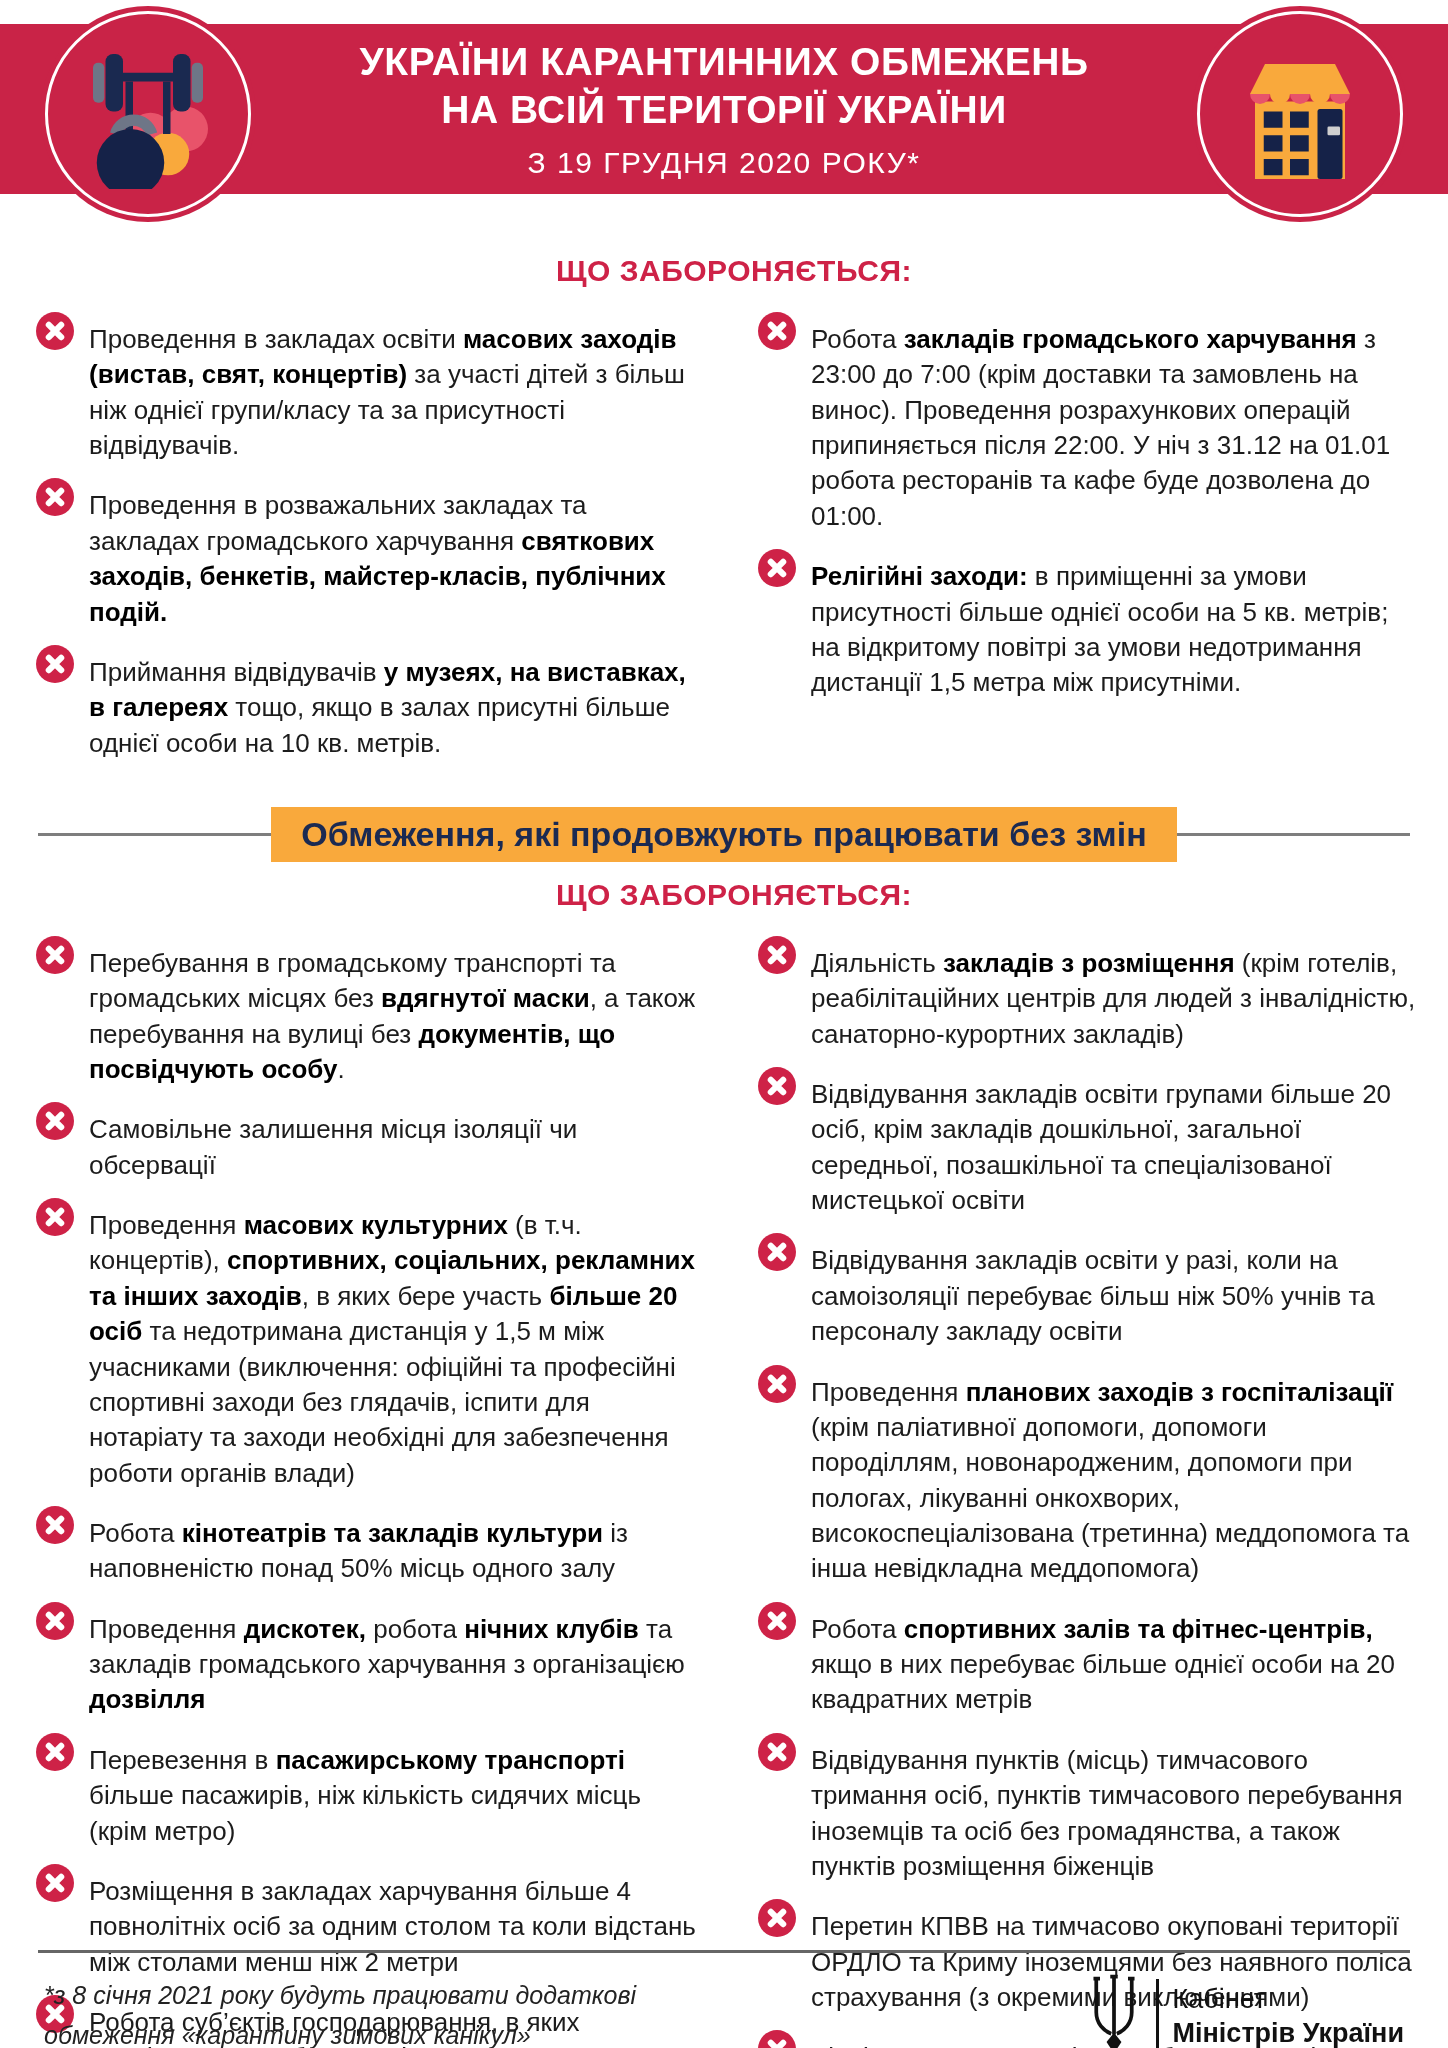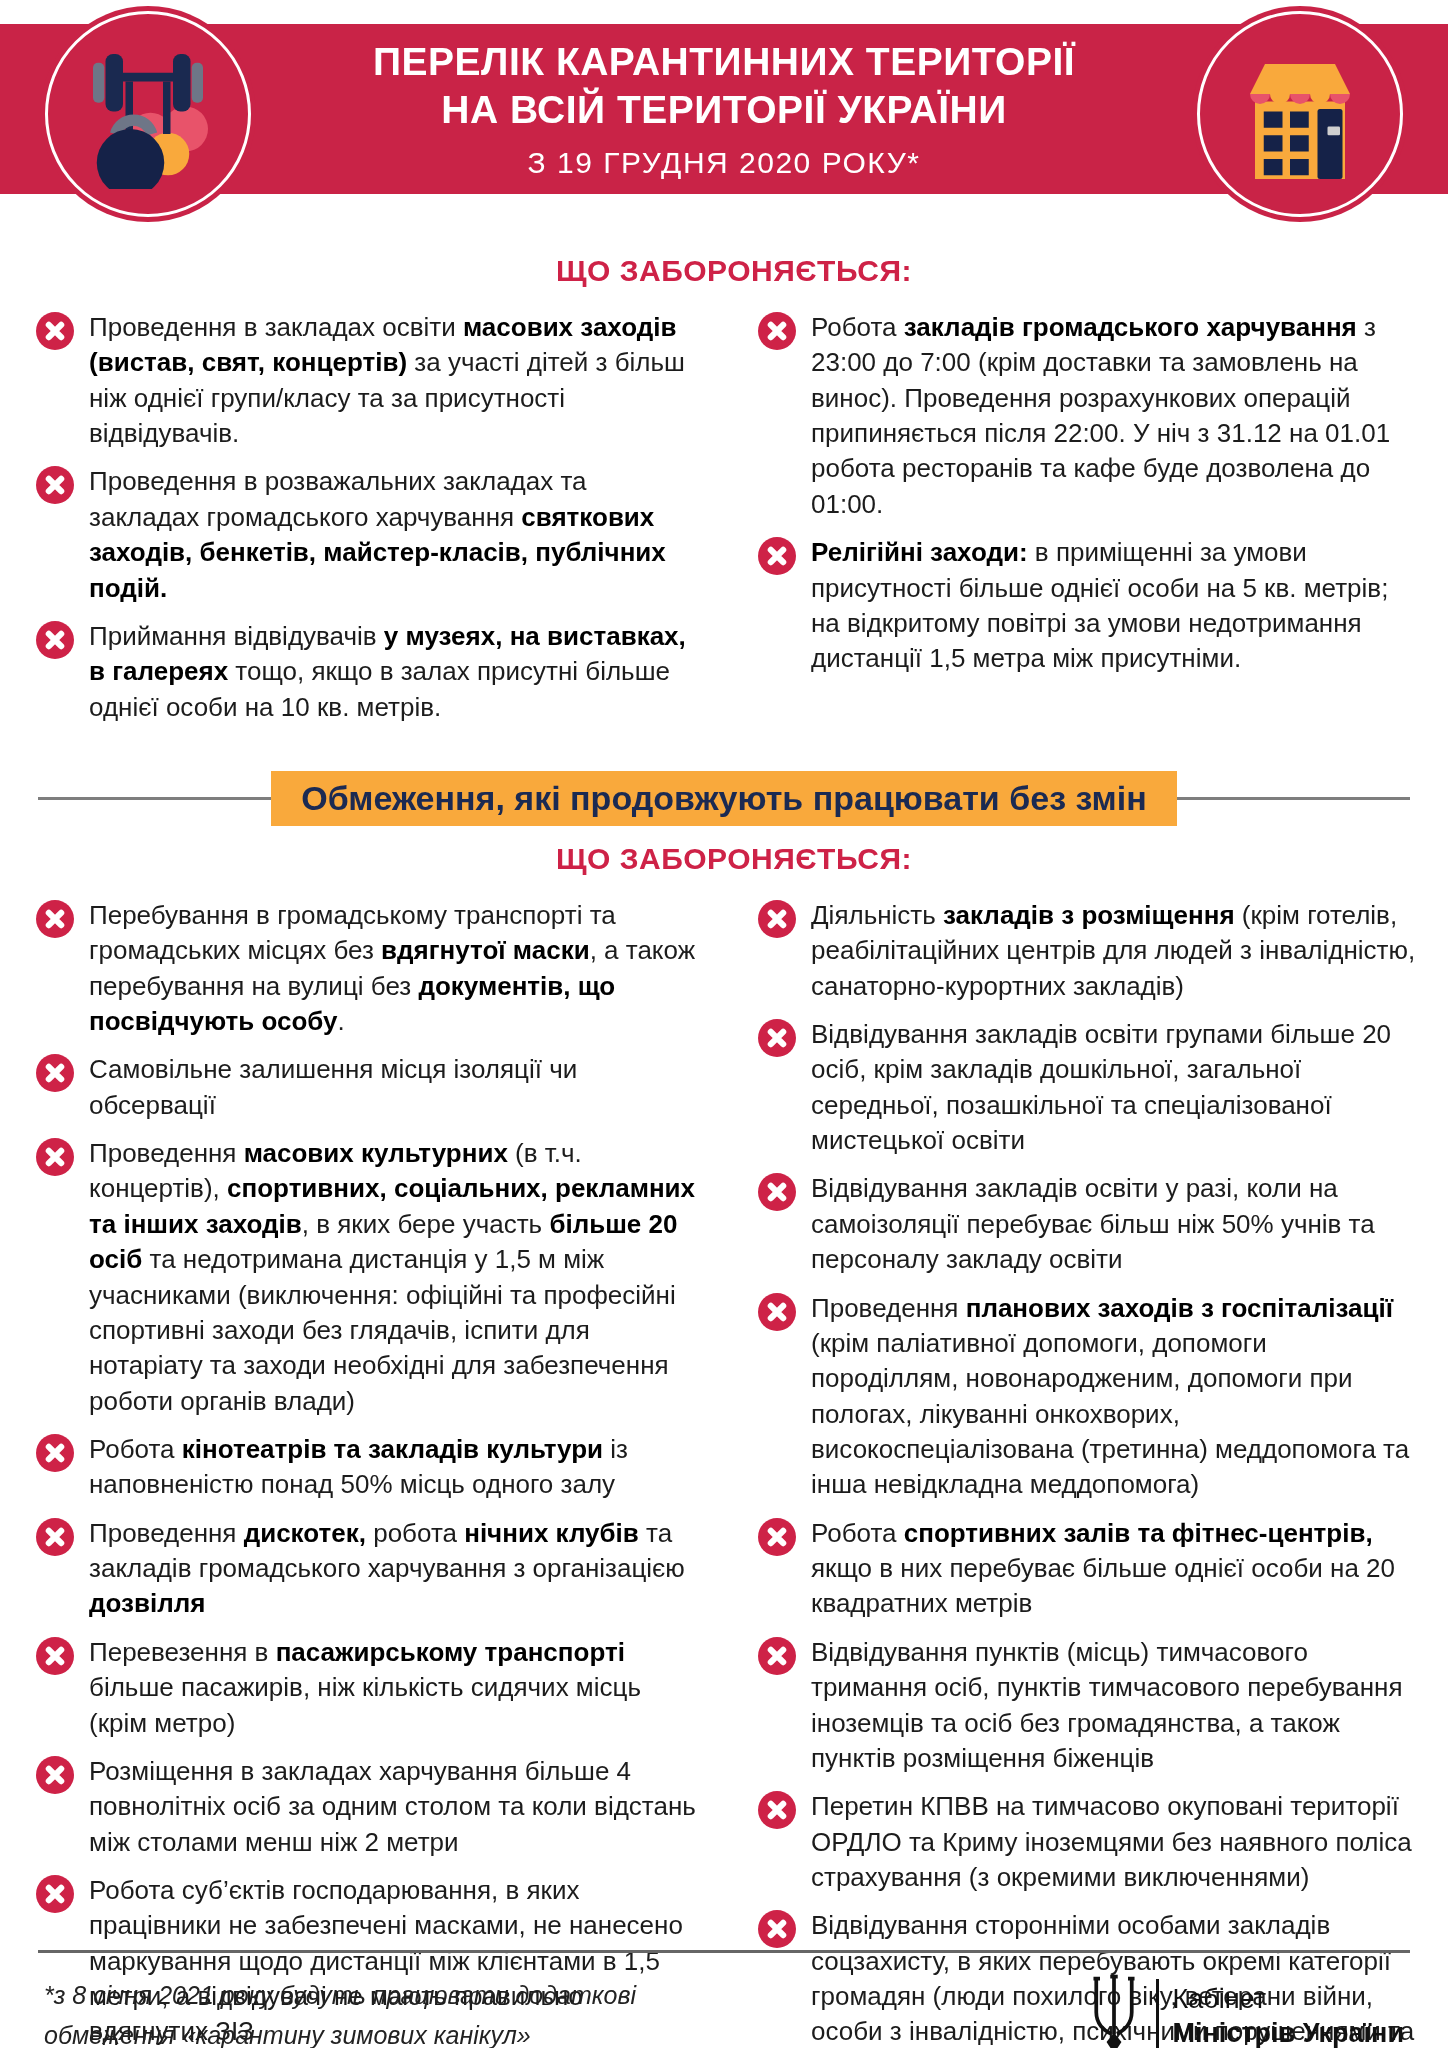--- a/index.html
+++ b/index.html
@@ -47,21 +47,21 @@
   }
   
   .cols{
     display:grid;grid-template-columns:1fr 1fr;column-gap:62px;
     padding:0 30px 0 36px;
   }
   .col{display:flex;flex-direction:column;gap:13px;}
   .item{display:flex;align-items:flex-start;}
   .xicon{flex:0 0 38px;width:38px;height:38px;margin-top:2px;}
   .xicon svg{width:38px;height:38px;display:block;}
-  .itext{margin:0 0 0 15px;font-size:26px;line-height:1.36;color:#1c1c1c;}
+  .itext{margin:12px 0 0 15px;font-size:26px;line-height:1.36;color:#1c1c1c;}
   .itext b{font-weight:bold;color:#000000;}
   .sec1{margin-top:4px;}
   .sec2{margin-top:46px;}
   
   .footer{position:absolute;left:0;right:0;top:1950px;}
   .footer-line{height:3px;background:#666666;margin:0 38px;}
   .footer-content{
     display:flex;justify-content:space-between;align-items:flex-start;
     padding:18px 44px 0 44px;
   }
@@ -71,21 +71,21 @@
   .logo-text .l1{font-size:27px;color:#111111;line-height:1.25;}
   .logo-text .l2{font-size:27px;font-weight:bold;color:#111111;line-height:1.25;}
 </style>
 </head>
 <body>
 
 <div class="page">
 
   <div class="banner-wrap">
     <div class="banner">
-      <div class="banner-title">ПЕРЕЛІК КАРАНТИННИХ ТЕРИТОРІЇ</div>
+      <div class="banner-title">УКРАЇНИ КАРАНТИННИХ ОБМЕЖЕНЬ</div>
       <div class="banner-title">НА ВСІЙ ТЕРИТОРІЇ УКРАЇНИ</div>
       <div class="banner-sub">З 19 ГРУДНЯ 2020 РОКУ*</div>
     </div>
 
     <div class="hcircle left">
       <svg width="150" height="150" viewBox="0 0 120 120" aria-hidden="true">
         <circle cx="62" cy="76" r="17" fill="#E8536A"></circle>
         <circle cx="90" cy="72" r="18" fill="#E8536A"></circle>
         <circle cx="76" cy="92" r="17" fill="#F9A93C"></circle>
         <circle cx="50" cy="90" r="14" fill="#F9A93C"></circle>

